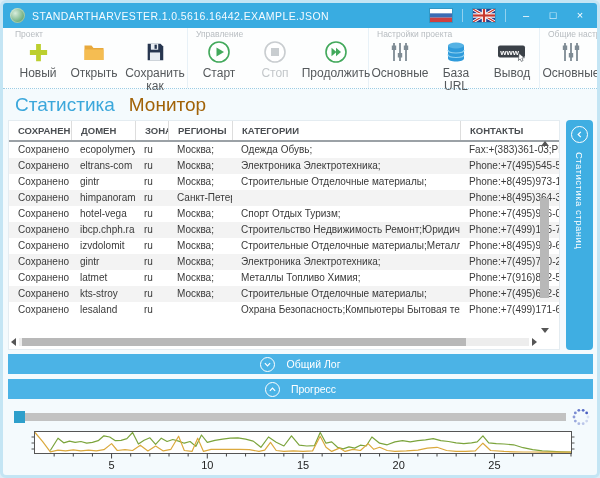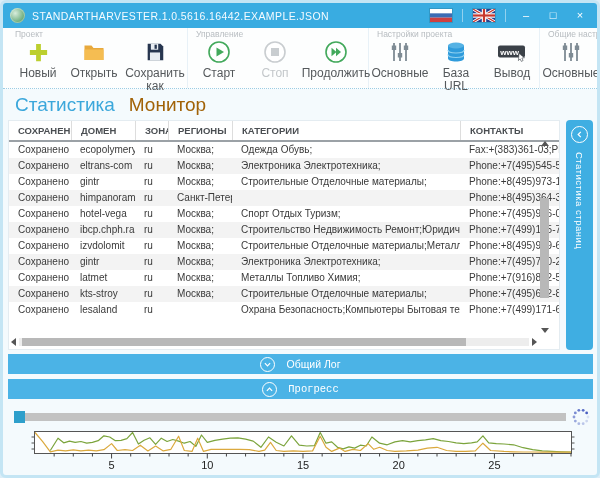--- a/index.html
+++ b/index.html
@@ -372,21 +372,21 @@
 
   <div class="panel-bar">
     <div class="circle-btn">
       <svg width="7" height="7" viewBox="0 0 8 8">
           <polyline points="1,2.5 4,5.5 7,2.5" fill="none" stroke="#FFF" stroke-width="1.4"></polyline>
         </svg>
     </div>
     <div class="panel-title">Общий Лог</div>
   </div>
 
-  <div class="panel-bar" style="margin-top:5px;font-family:Liberation Mono, monospace;">
+  <div class="panel-bar" style="margin-top:5px;">
     <div class="circle-btn">
       <svg width="7" height="7" viewBox="0 0 8 8">
           <polyline points="1,5.5 4,2.5 7,5.5" fill="none" stroke="#FFF" stroke-width="1.4"></polyline>
         </svg>
     </div>
     <div class="panel-title">Прогресс</div>
   </div>
 
   <div class="progress-content">
     <div class="progress-row">

